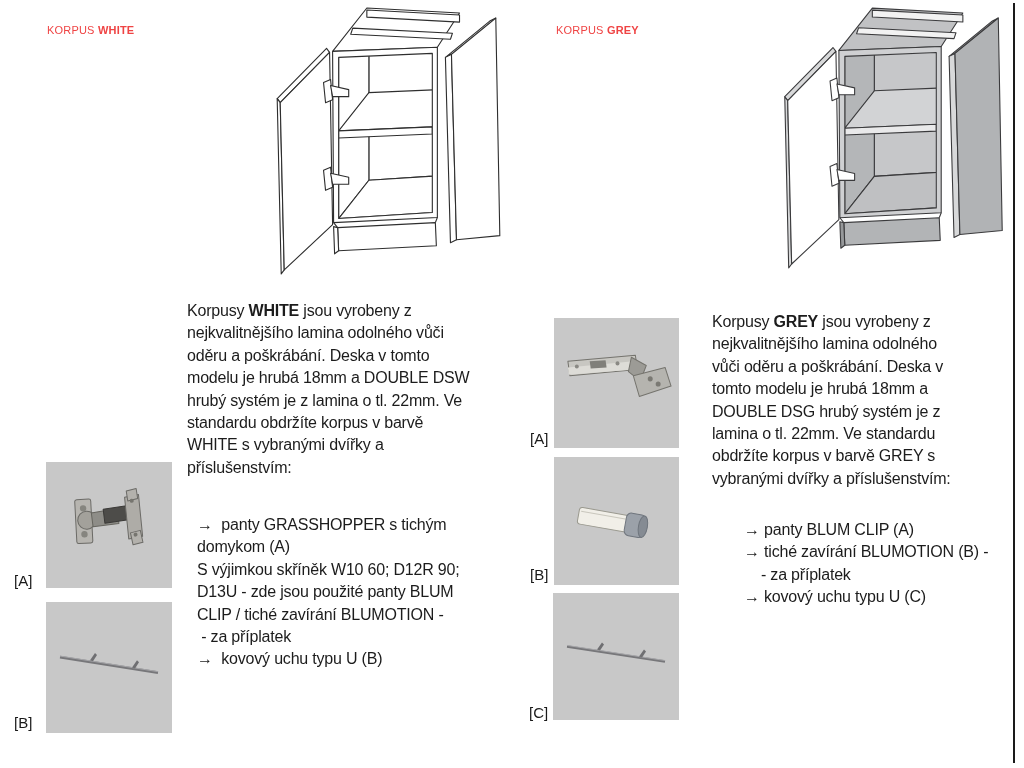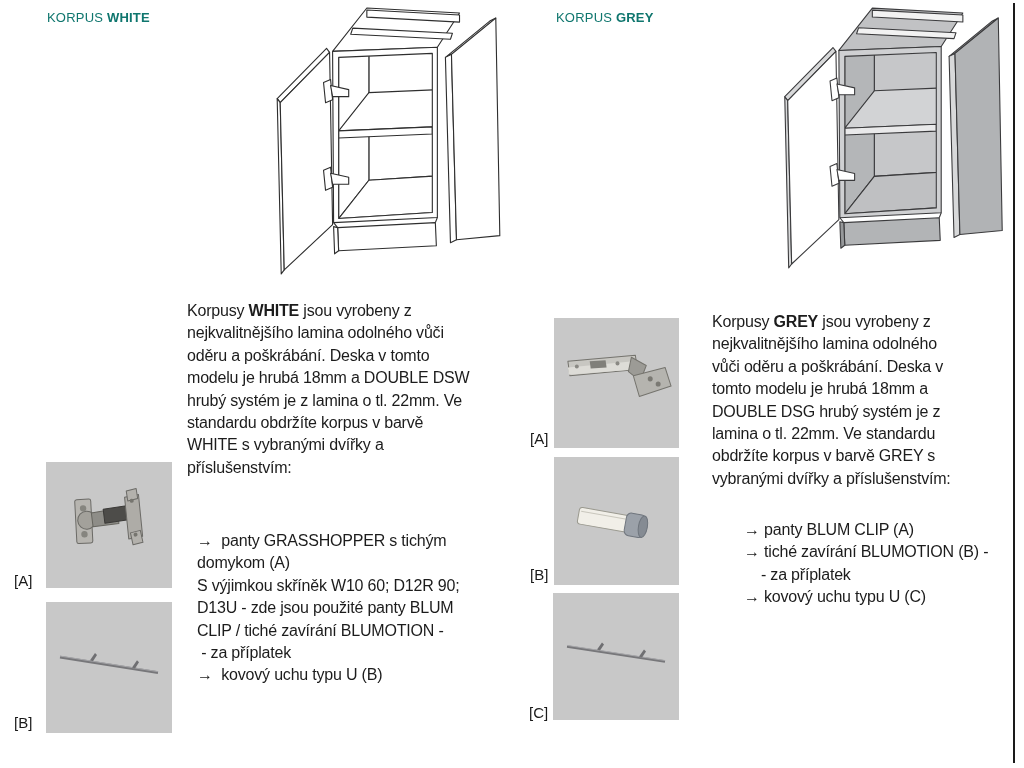--- a/index.html
+++ b/index.html
@@ -3,22 +3,22 @@
 <meta charset="utf-8">
 <style>
   html,body{margin:0;padding:0;}
   body{
     width:1024px;height:768px;position:relative;overflow:hidden;
     background:#ffffff;
     font-family:"Liberation Sans",sans-serif;
     color:#1c1c1c;
   }
   .title{
-    position:absolute;top:10px;font-size:13px;letter-spacing:.2px;
-    color:#0f766e;white-space:nowrap;
+    position:absolute;top:24px;font-size:11px;letter-spacing:.2px;
+    color:#ef4444;white-space:nowrap;
   }
   .title b{font-weight:bold;}
   .para,.list{
     position:absolute;font-size:16px;line-height:22.4px;letter-spacing:-0.2px;
     white-space:pre-wrap;color:#1c1c1c;
   }
   .plabel{
     position:absolute;font-size:15px;color:#1a1a1a;
   }
   .pbox{
@@ -142,21 +142,21 @@
 
 <div class="para" style="left:187px;top:300px;width:340px"><span>Korpusy </span><span style="font-weight: bold;">WHITE</span><span> jsou vyrobeny z
 nejkvalitnějšího lamina odolného vůči
 oděru a poškrábání. Deska v tomto
 modelu je hrubá 18mm a DOUBLE DSW
 hrubý systém je z lamina o tl. 22mm. Ve
 standardu obdržíte korpus v barvě
 WHITE s vybranými dvířky a
 příslušenstvím:</span></div>
 
-<div class="list" style="left:197px;top:530px;width:340px">→  panty GRASSHOPPER s tichým
+<div class="list" style="left:197px;top:514px;width:340px">→  panty GRASSHOPPER s tichým
 domykom (A)
 S výjimkou skříněk W10 60; D12R 90;
 D13U - zde jsou použité panty BLUM
 CLIP / tiché zavírání BLUMOTION -
  - za příplatek
 →  kovový uchu typu U (B)</div>
 
 <div class="pbox" style="left:46px;top:462px;width:126px;height:126px">
   <svg viewBox="0 0 126 126">
       <use href="#art-hinge-grasshopper"></use>

